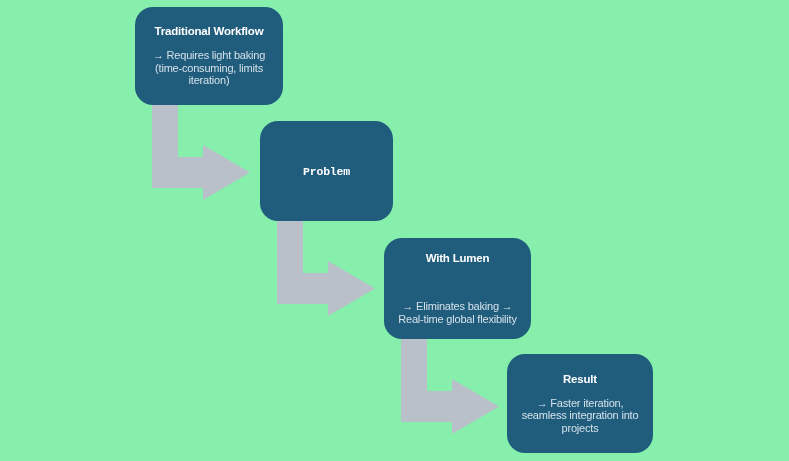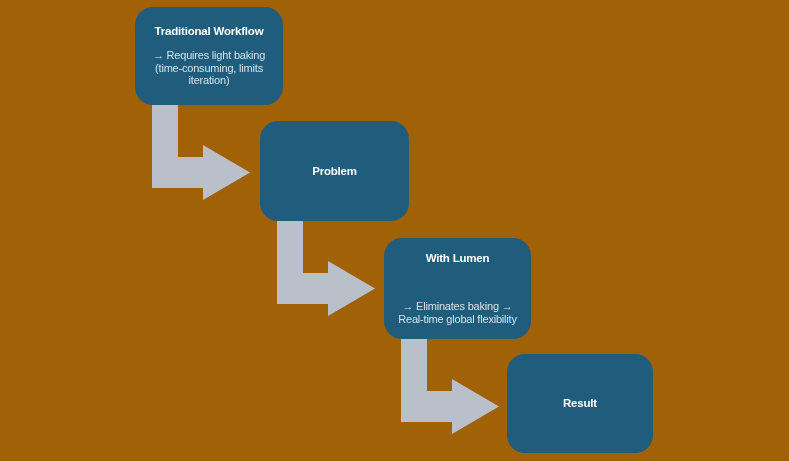--- a/index.html
+++ b/index.html
@@ -4,21 +4,21 @@
 <style>
   html, body {
     margin: 0;
     padding: 0;
     background: #ffffff;
   }
   .canvas {
     position: relative;
     width: 789px;
     height: 461px;
-    background: #a16207;
+    background: #86efac;
     overflow: hidden;
     font-family: "Liberation Sans", sans-serif;
   }
   .arrow-layer {
     position: absolute;
     left: 0;
     top: 0;
     width: 789px;
     height: 461px;
     pointer-events: none;
@@ -44,21 +44,21 @@
     color: #ffffff;
   }
   .step-box .body {
     font-size: 11px;
     line-height: 12.5px;
     letter-spacing: -0.2px;
     color: #d5e2ea;
     margin-top: 11px;
   }
   #box-1 { left: 135px; top: 7px;   width: 148px; height: 98px; }
-  #box-2 { left: 260px; top: 121px; width: 149px; height: 100px; }
+  #box-2 { left: 260px; top: 121px; width: 133px; height: 100px; font-family: Liberation Mono, monospace; }
   #box-3 { left: 384px; top: 238px; width: 147px; height: 101px; gap: 24px; }
   #box-4 { left: 507px; top: 354px; width: 146px; height: 99px; border-radius: 18px; }
 </style>
 </head>
 <body>
 
 <div class="canvas">
 
   <svg class="arrow-layer" viewBox="0 0 789 461" xmlns="http://www.w3.org/2000/svg">
     <polygon points="152,104 178,104 178,157 203,157 203,145 250,172.5 203,200 203,188 152,188" fill="#b9c0ca"></polygon>
@@ -75,15 +75,16 @@
     <div class="title">Problem</div>
   </div>
 
   <div class="step-box" id="box-3">
     <div class="title">With Lumen</div>
     <div class="body">→ Eliminates baking → Real-time global flexibility</div>
   </div>
 
   <div class="step-box" id="box-4">
     <div class="title">Result</div>
+    <div class="body">→ Faster iteration, seamless integration into projects</div>
   </div>
 
 </div>
 
 </body></html>

